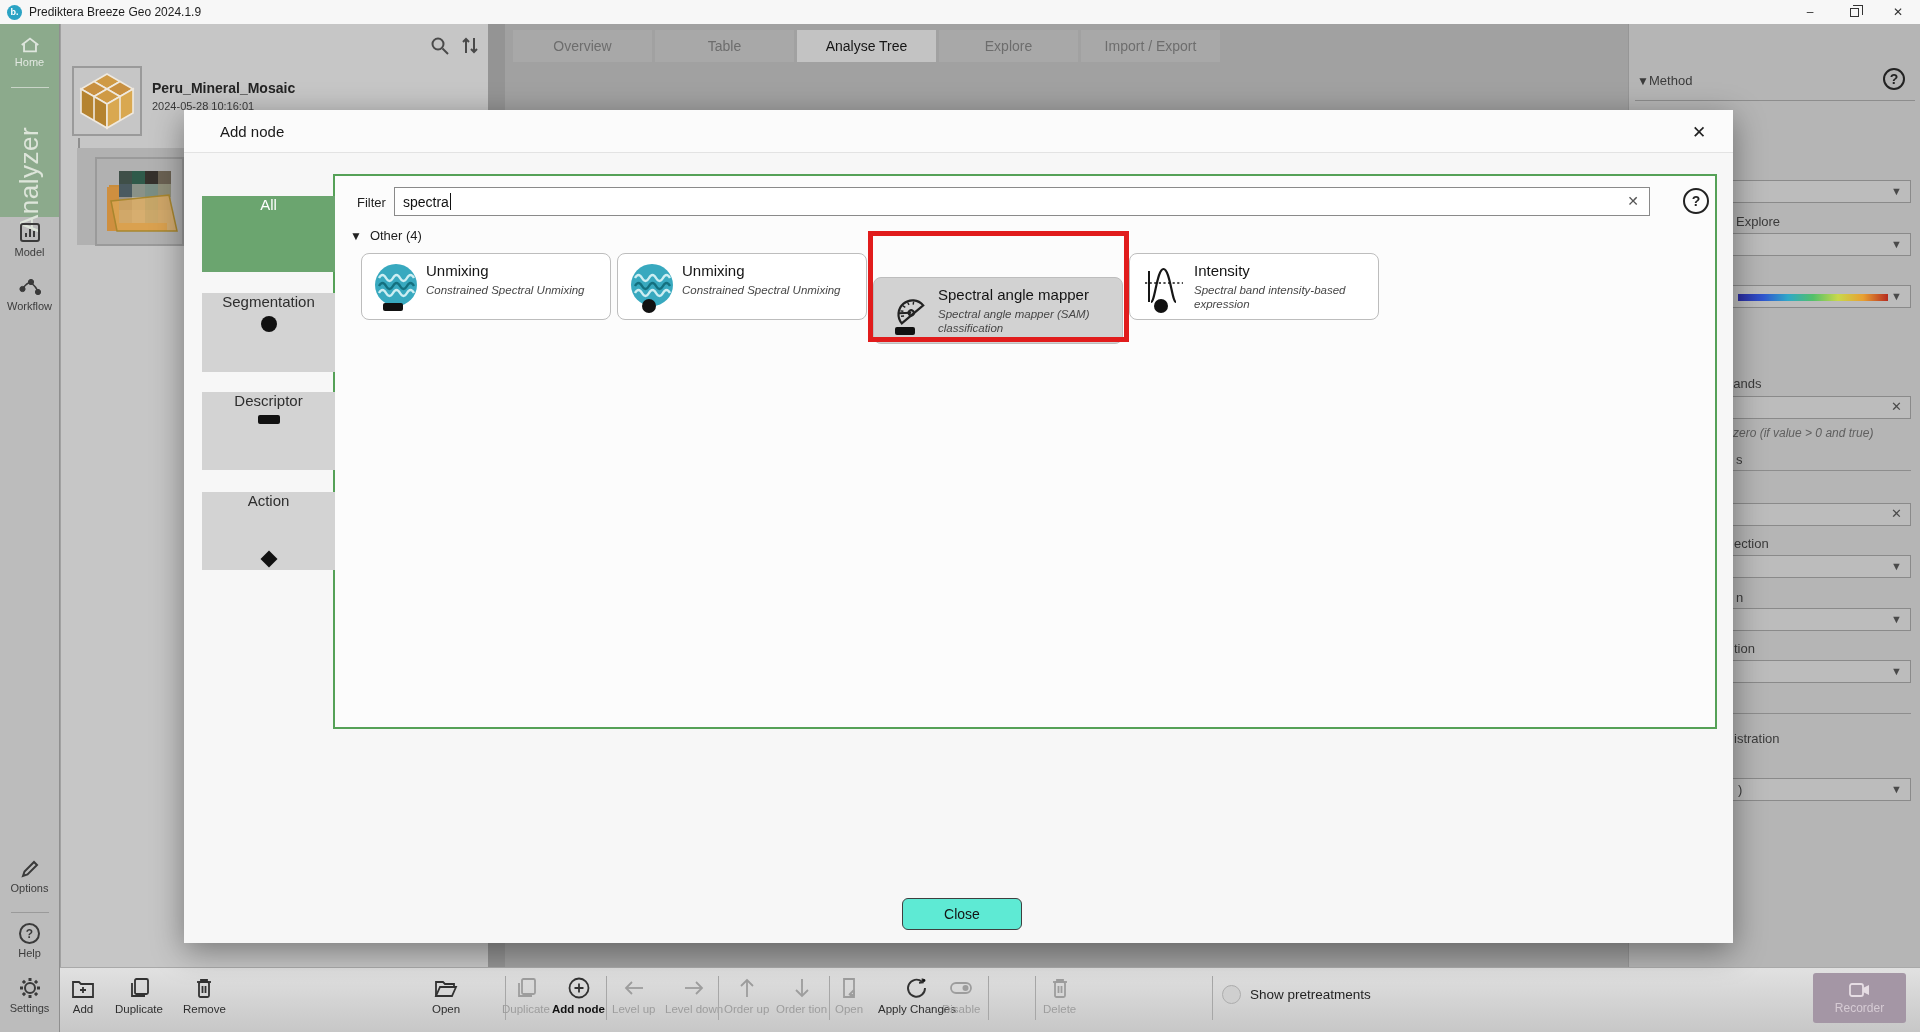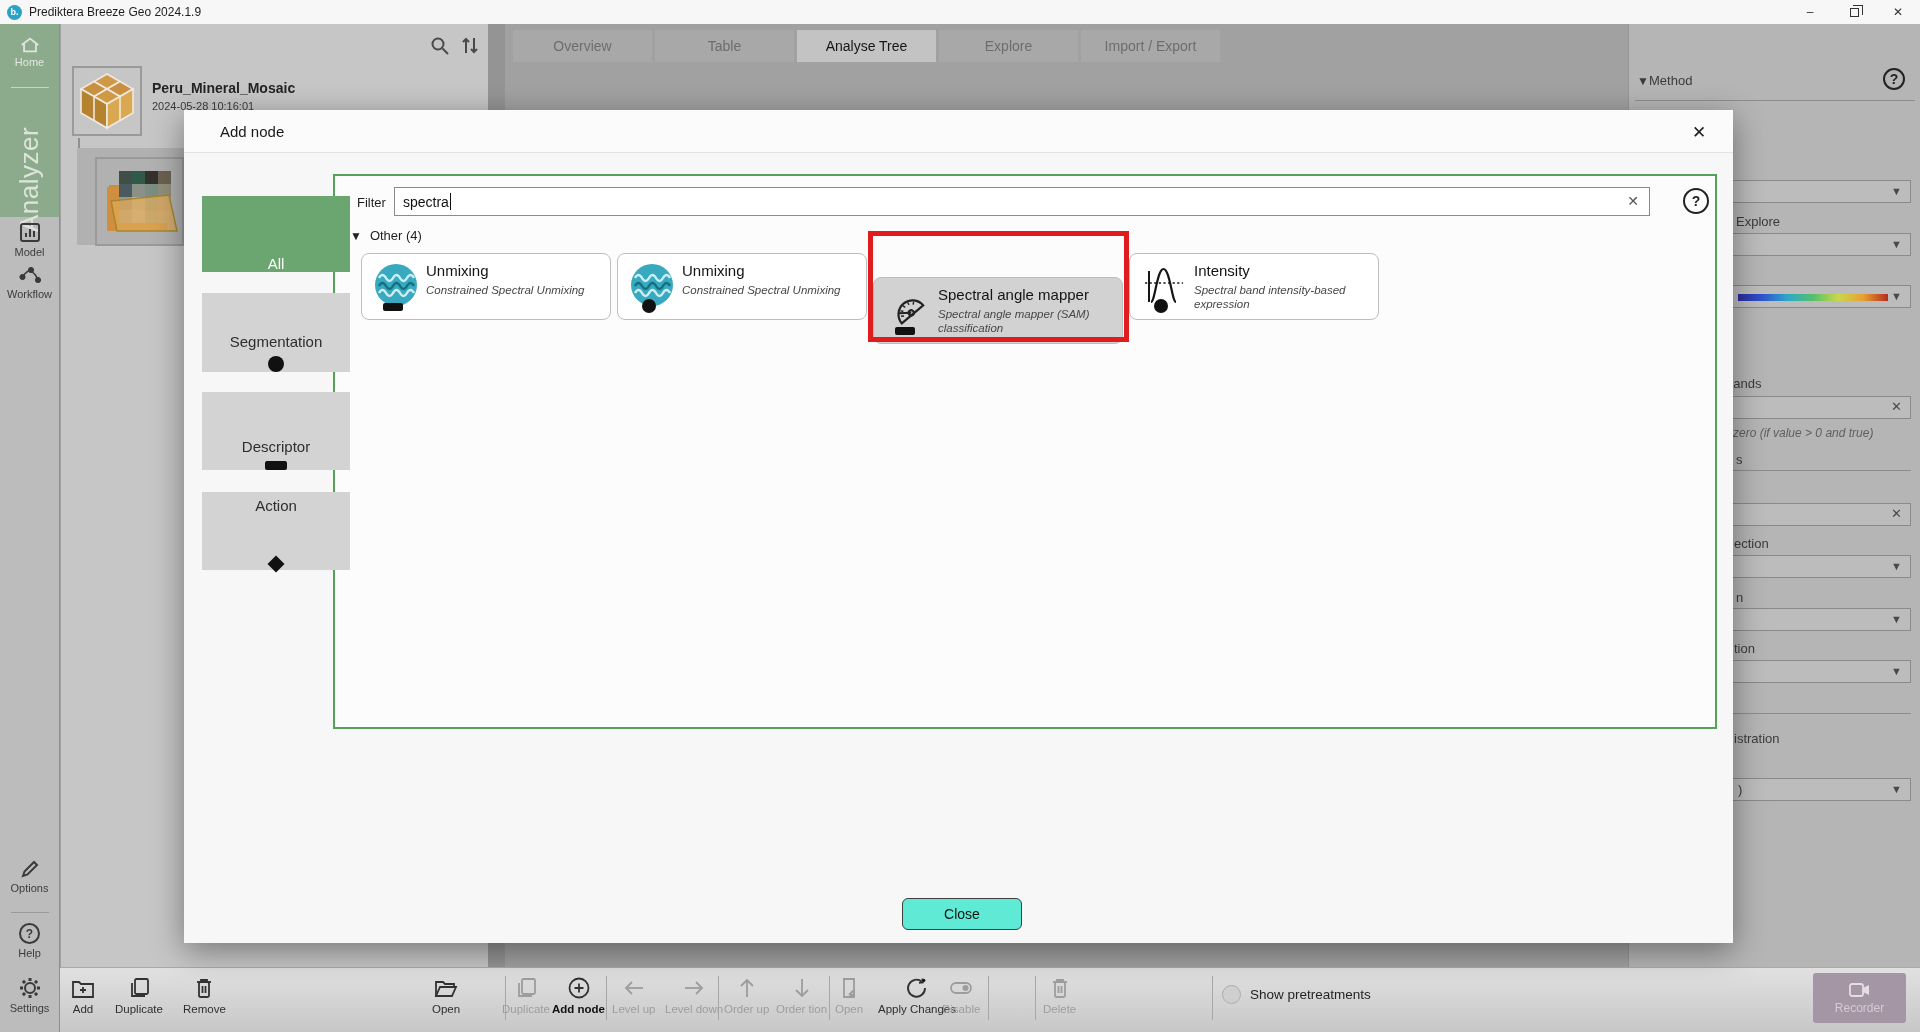--- a/index.html
+++ b/index.html
@@ -53,21 +53,21 @@
   .grad-bar { position:absolute; left:12px; top:8px; width:150px; height:7px;
     background:linear-gradient(90deg,#2b2b9e,#2f55cf,#2fa8c8,#53c06a,#c9d84a,#e8a032,#b62b20); }
   .qmark { position:absolute; width:22px; height:22px; border:2px solid #222; border-radius:50%; color:#222; font-size:14px; font-weight:bold; display:flex; align-items:center; justify-content:center; background:transparent; }
 
   
   .modal { left:184px; top:110px; width:1549px; height:833px; background:#f7f7f7; box-shadow:0 8px 30px rgba(0,0,0,0.4); z-index:10; }
   .modal-header { position:absolute; left:0; top:0; width:100%; height:43px; background:#fbfbfb; border-bottom:1px solid #e3e3e3; display:flex; align-items:center; }
   .modal-title { font-size:15px; color:#191919; margin-left:36px; }
   .modal-close { position:absolute; right:22px; top:10px; width:24px; height:24px; font-size:17px; color:#222; display:flex; align-items:center; justify-content:center; cursor:default; }
   .green-panel { position:absolute; left:149px; top:64px; width:1384px; height:555px; border:2px solid #55a157; background:#fcfcfc; }
-  .cat-btn { position:absolute; left:18px; width:148px; display:flex; flex-direction:column; align-items:center; justify-content:flex-end; gap:6px; font-size:15px; color:#2e2e2e; background:#d3d3d3; z-index:2; }
+  .cat-btn { position:absolute; left:18px; width:133px; display:flex; flex-direction:column; align-items:center; justify-content:flex-start; gap:6px; font-size:15px; color:#2e2e2e; background:#d3d3d3; z-index:2; }
   .cat-btn.active { background:#6ba56f; color:#ffffff; }
   .sym-circle { width:16px; height:16px; border-radius:50%; background:#111; }
   .sym-rect { width:22px; height:9px; border-radius:2px; background:#111; }
   .sym-diamond { width:12px; height:12px; background:#111; transform:rotate(45deg); }
 
   .filter-label { position:absolute; left:22px; top:19px; font-size:13px; color:#1f1f1f; }
   .filter-input { position:absolute; left:59px; top:11px; width:1256px; height:29px; background:#ffffff; border:1px solid #8a8a8a; display:flex; align-items:center; padding-left:8px; font-size:14px; color:#111; }
   .caret { display:inline-block; width:1px; height:17px; background:#111; margin-left:1px; }
   .filter-clear { position:absolute; right:10px; top:5px; color:#555; font-size:14px; }
   .group-row { position:absolute; left:15px; top:52px; display:flex; align-items:center; gap:8px; font-size:13px; color:#1d1d1d; }
@@ -132,21 +132,21 @@
 
     <div class="rail-item" style="top:198px;">
       <svg width="24" height="22" viewBox="0 0 24 22" fill="none" stroke="#3a3a3a" stroke-width="2">
           <rect x="3" y="2" width="18" height="17" rx="2"></rect>
           <path d="M8 15 V11"></path>
           <path d="M12 15 V7"></path>
           <path d="M16 15 V9"></path>
         </svg>
       <span class="rail-label">Model</span>
     </div>
-    <div class="rail-item" style="top:240px;">
+    <div class="rail-item" style="top:252px;">
       <svg width="24" height="22" viewBox="0 0 24 22" fill="#3a3a3a" stroke="#3a3a3a">
           <circle cx="4.5" cy="13" r="2.6"></circle>
           <circle cx="13" cy="6" r="2.6"></circle>
           <circle cx="20" cy="16" r="2.6"></circle>
           <path d="M5.5 11.5 Q9 7 12 6.5" fill="none" stroke-width="1.6"></path>
           <path d="M14 7.5 Q18 11 19.5 14.5" fill="none" stroke-width="1.6"></path>
         </svg>
       <span class="rail-label">Workflow</span>
     </div>
 

